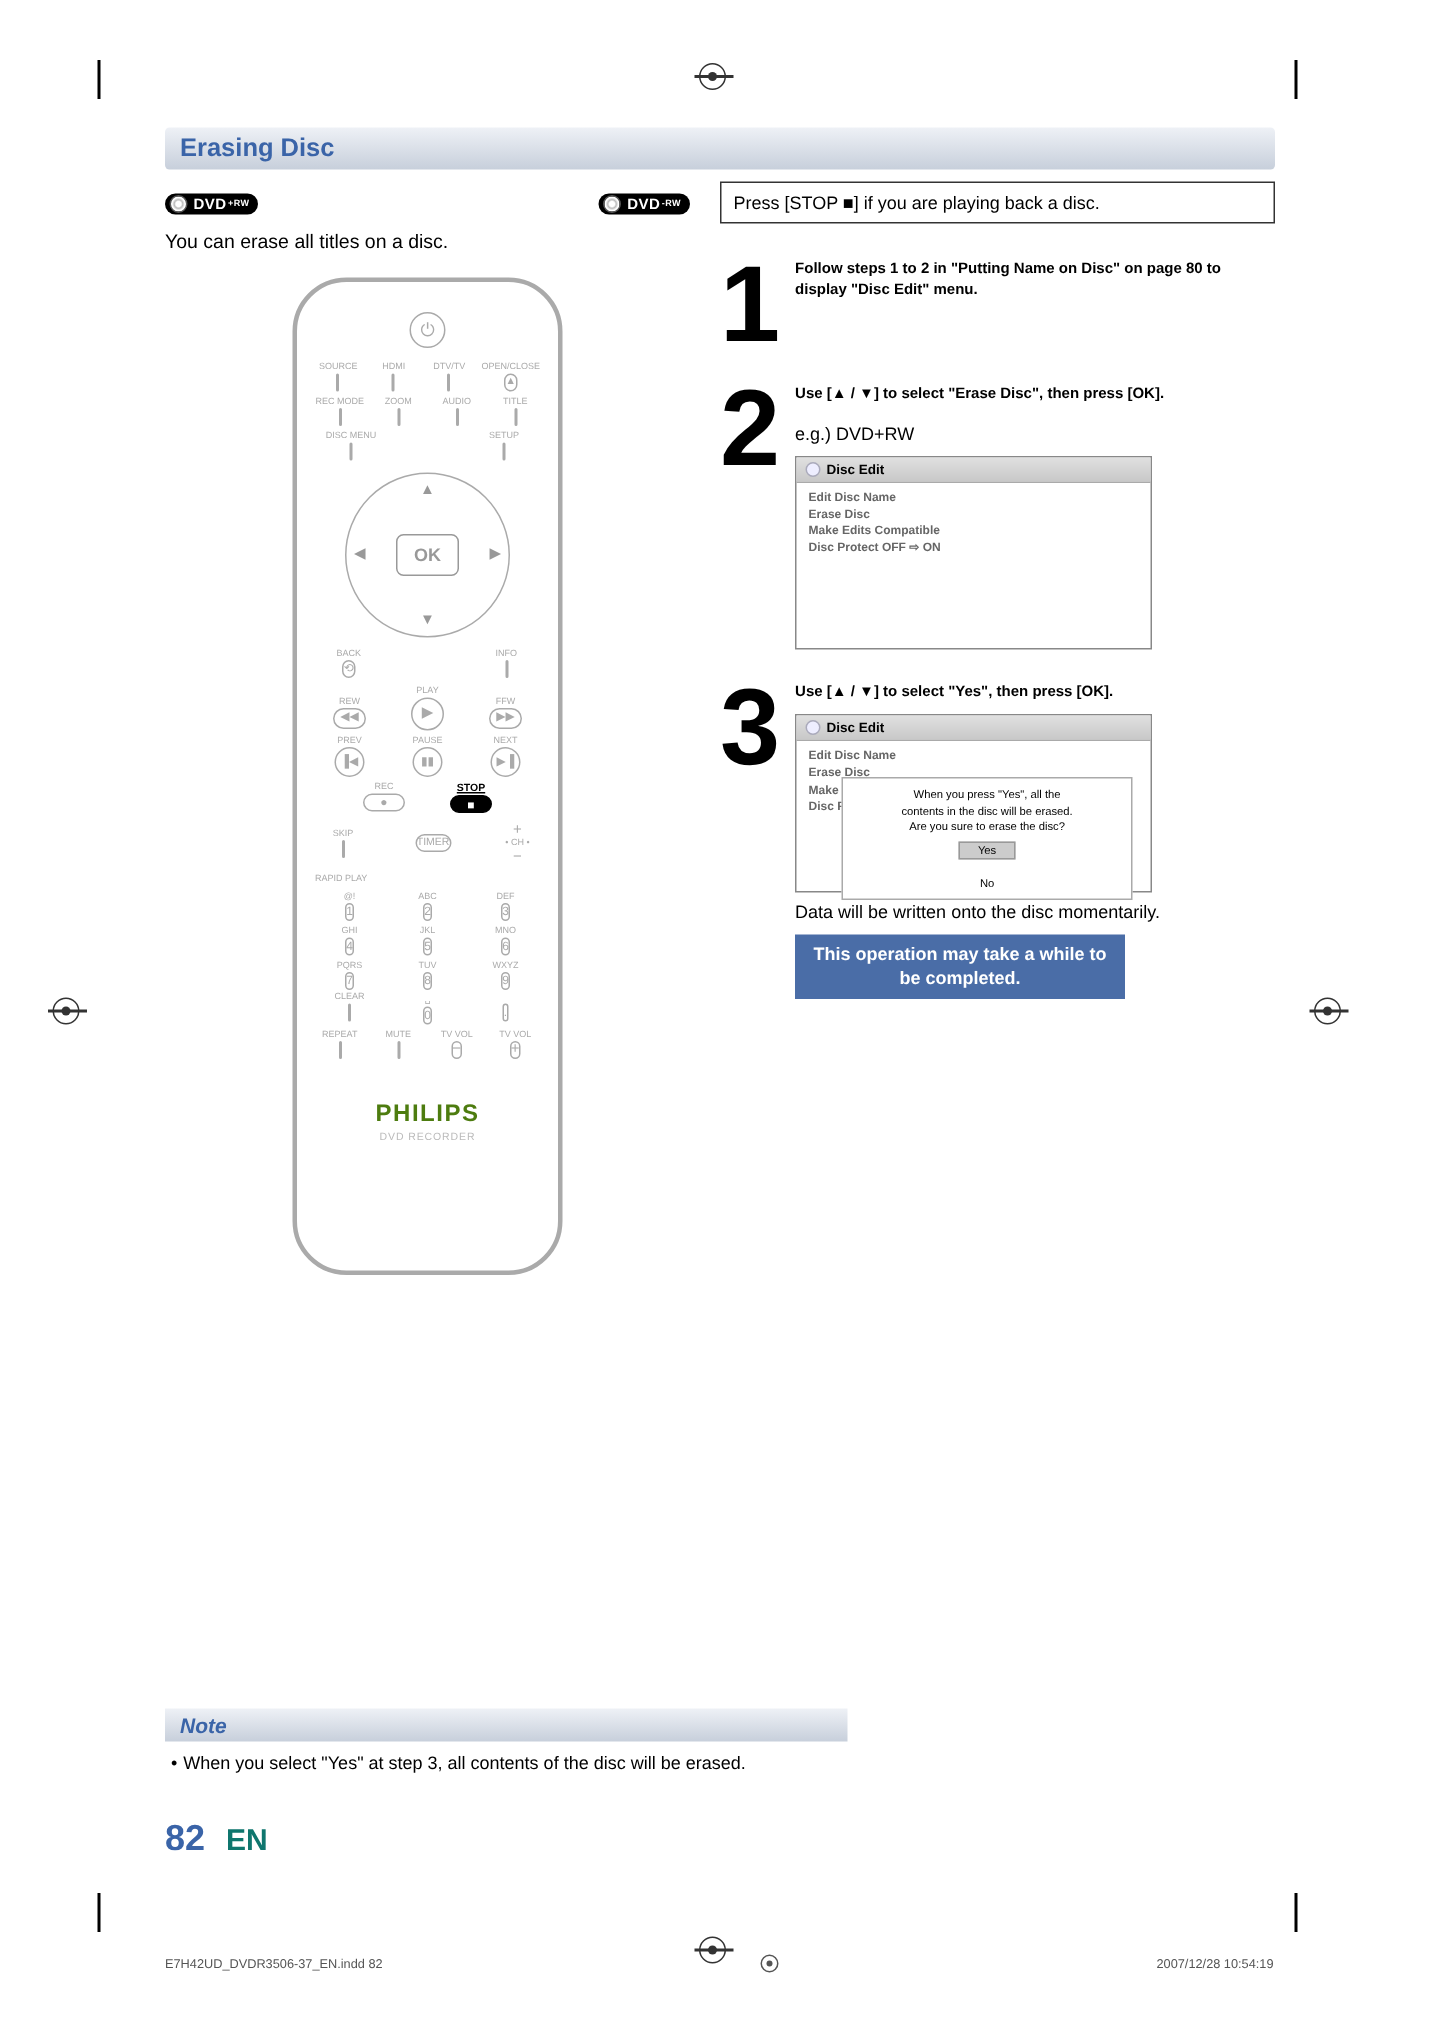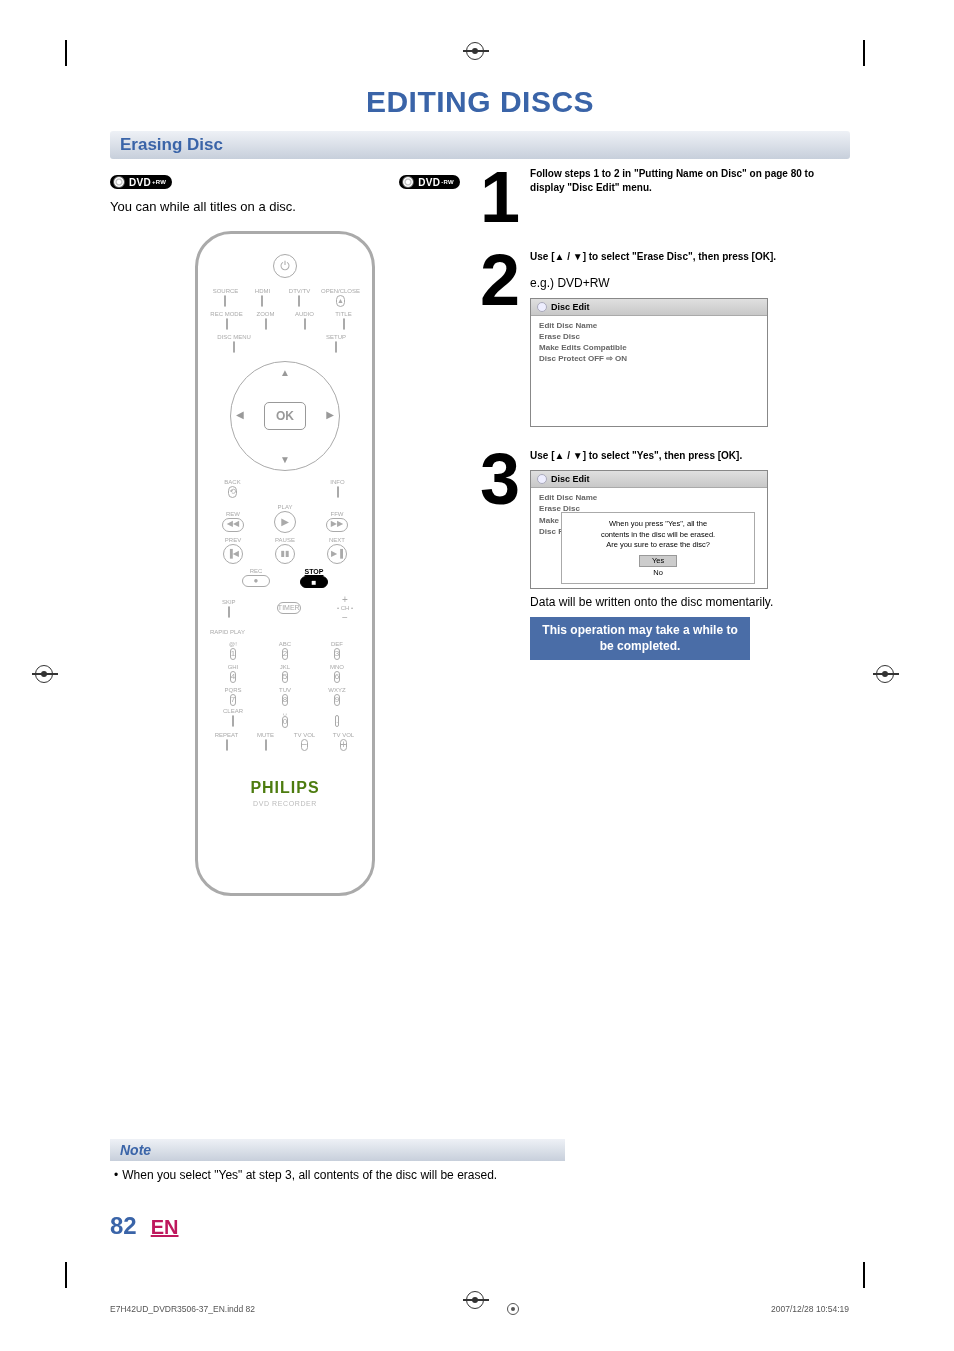--- a/index.html
+++ b/index.html
@@ -281,21 +281,21 @@
       padding: 6px 6px 4px;
       font-size: 7.5px;
       text-align: center;
       line-height: 1.4;
     }
     .popup-opts {
       margin-top: 4px;
       display: flex;
       flex-direction: column;
       align-items: center;
-      gap: 1px;
+      gap: 11px;
     }
     .popup-opt {
       padding: 0 12px;
     }
     .popup-opt.sel {
       background: #ccc;
       border: 1px solid #999;
     }
     .result-text {
       font-size: 12px;
@@ -342,22 +342,21 @@
       gap: 14px;
     }
     .pg-num {
       font-size: 24px;
       font-weight: bold;
       color: #3a64a8;
     }
     .pg-lang {
       font-size: 20px;
       font-weight: bold;
-      color: #be185d;
-      text-decoration: underline;
+      color: #0f766e;
     }
     .print-footer {
       position: absolute;
       bottom: 36px;
       left: 110px;
       right: 105px;
       font-size: 8.5px;
       color: #555;
       display: flex;
       justify-content: space-between;
@@ -387,33 +386,32 @@
 <div class="reg-mark reg-left"></div>
 <div class="reg-mark reg-right"></div>
 <div class="reg-mark reg-bottom"></div>
 
 <div style="position:absolute; top:40px; left:65px; width:2px; height:26px; background:#000;"></div>
 <div style="position:absolute; top:40px; right:89px; width:2px; height:26px; background:#000;"></div>
 <div style="position:absolute; bottom:63px; left:65px; width:2px; height:26px; background:#000;"></div>
 <div style="position:absolute; bottom:63px; right:89px; width:2px; height:26px; background:#000;"></div>
 
 <div class="page">
-  <div class="title">EDITING DISCS</div>
 
   <div class="section-bar">
     <div class="section-title">Erasing Disc</div>
   </div>
 
   <div class="cols">
     <div class="lcol">
       <div class="dvd-badges">
         <span class="dvd-badge"><span class="disc"></span>DVD<sub>+RW</sub></span>
         <span class="dvd-badge"><span class="disc"></span>DVD<sub>-RW</sub></span>
       </div>
-      <div class="intro-text">You can while all titles on a disc.</div>
+      <div class="intro-text">You can erase all titles on a disc.</div>
 
       <div class="remote">
         <div style="display:flex;justify-content:center;margin-bottom:10px;">
           <div class="btn round" style="width:24px;height:24px;border-radius:50%;text-align:center;line-height:22px;color:#aaa;font-size:12px;">⏻</div>
         </div>
 
         <div class="grid4" style="margin-bottom:4px;">
           <div class="btn-col">
               <span class="btn-label">SOURCE</span>
               <div class="btn"></div>
@@ -608,20 +606,23 @@
               <div class="btn" style="color:#aaa;font-size:10px;text-align:center;line-height:10px;">+</div>
             </div>
         </div>
 
         <div class="brand">PHILIPS</div>
         <div class="brand-sub">DVD RECORDER</div>
       </div>
     </div>
 
     <div class="rcol">
+      <div class="press-box">
+        <span>Press [STOP ■] if you are playing back a disc.</span>
+      </div>
 
       <div class="step">
         <div class="step-num">1</div>
         <div class="step-body">
           <div class="step-text">Follow steps 1 to 2 in "Putting Name on Disc" on page 80 to display "Disc Edit" menu.</div>
         </div>
       </div>
 
       <div class="step">
         <div class="step-num">2</div>

